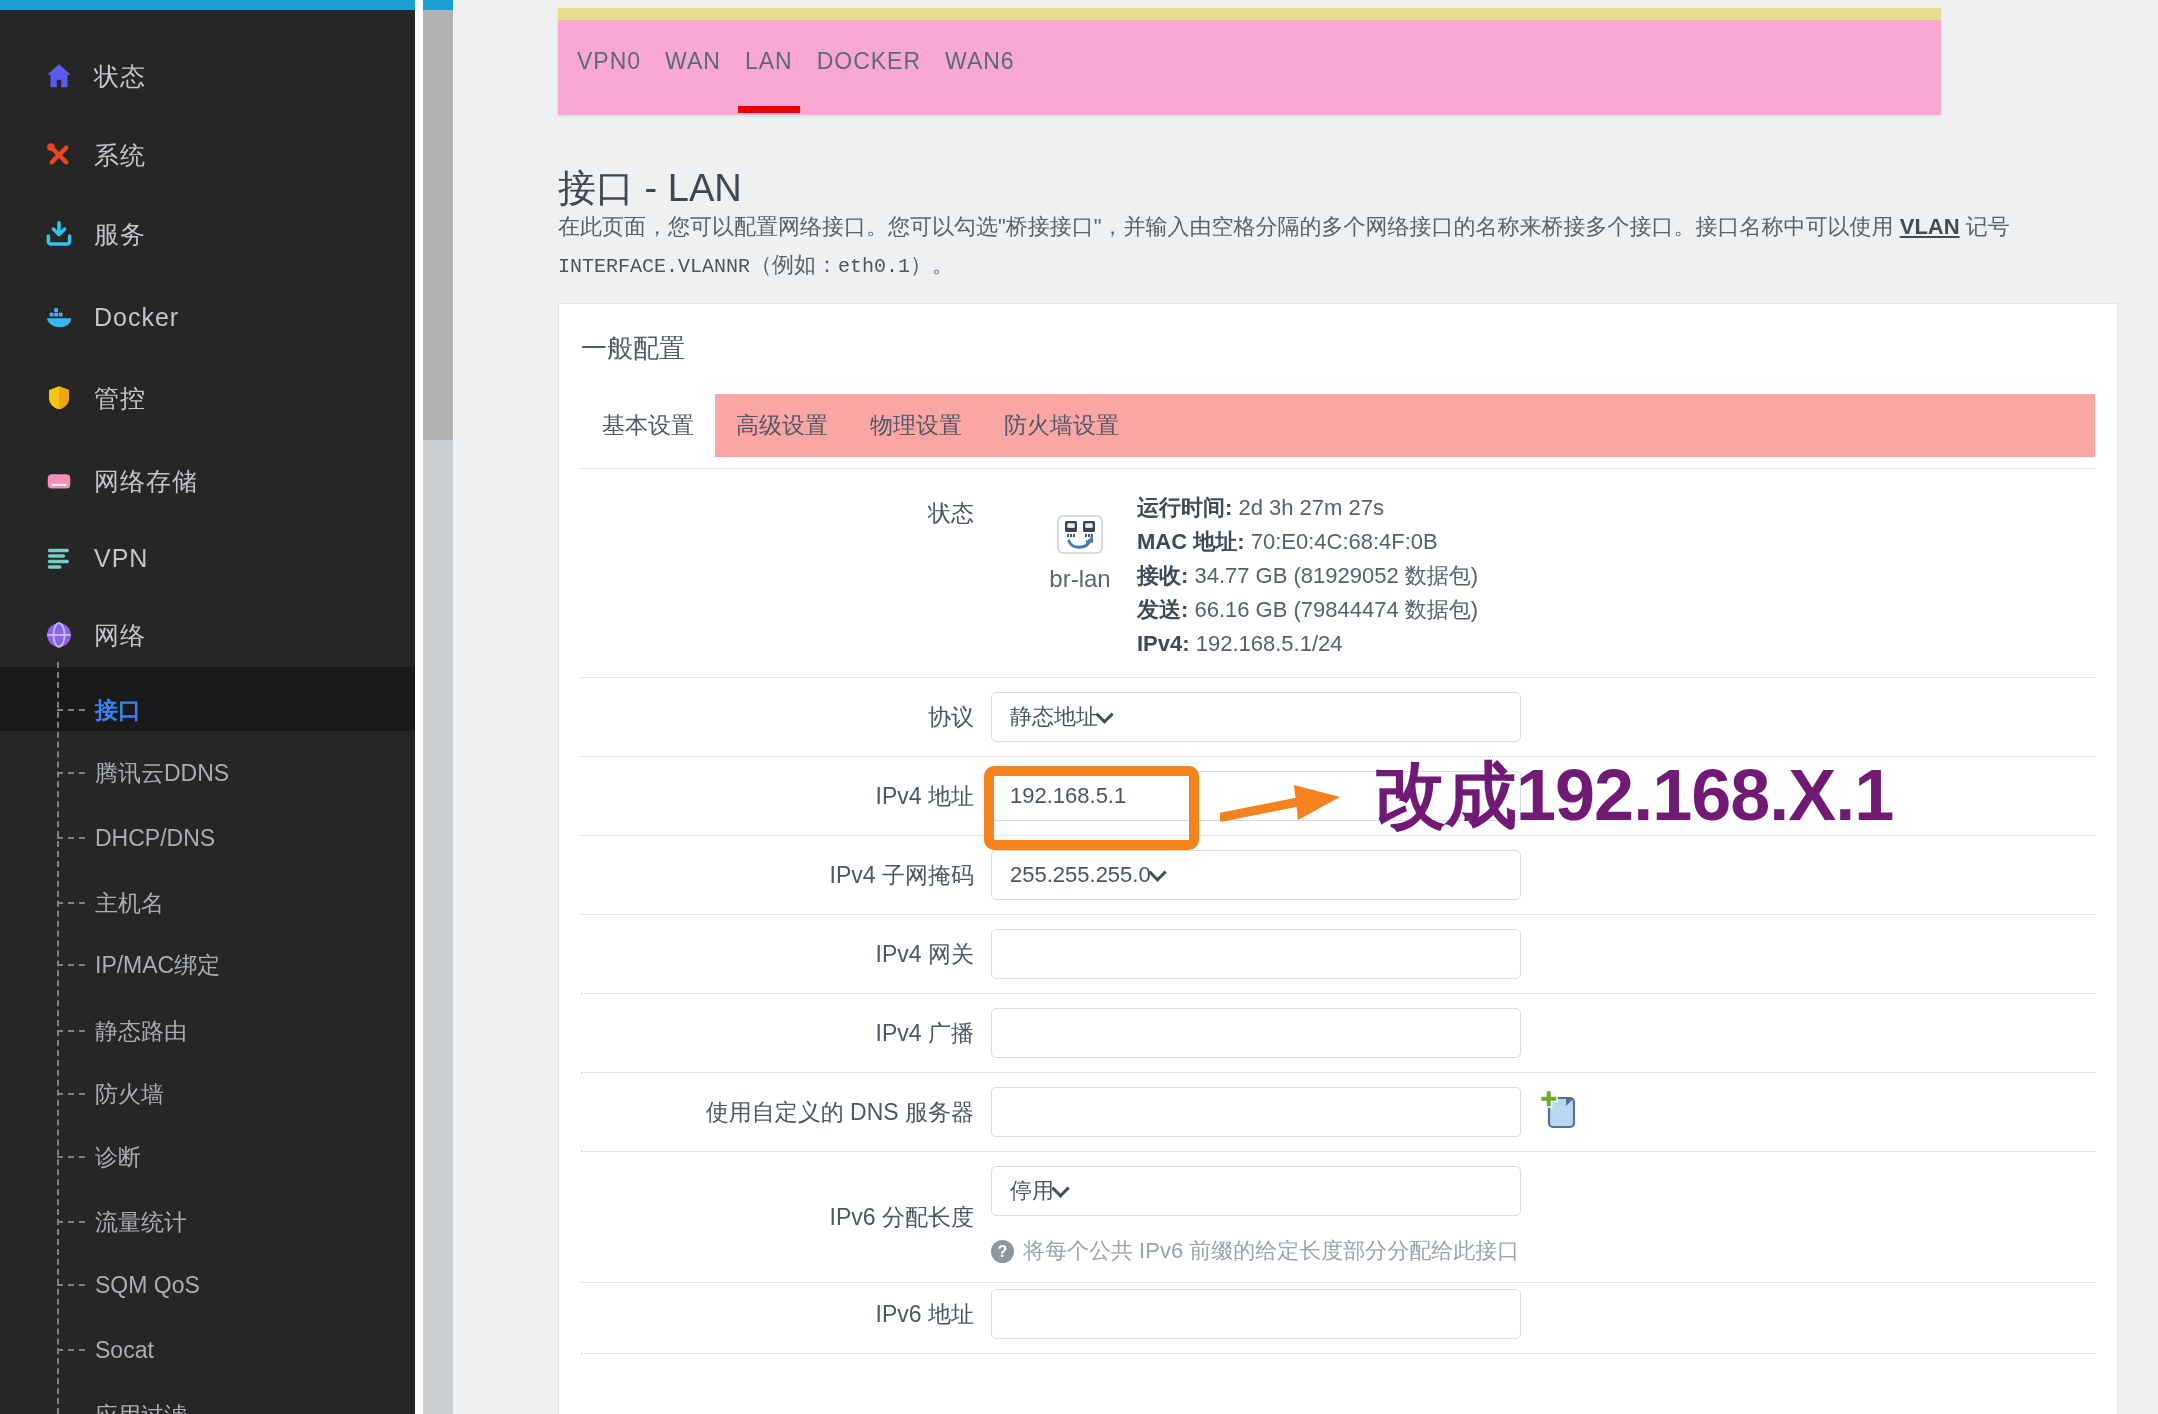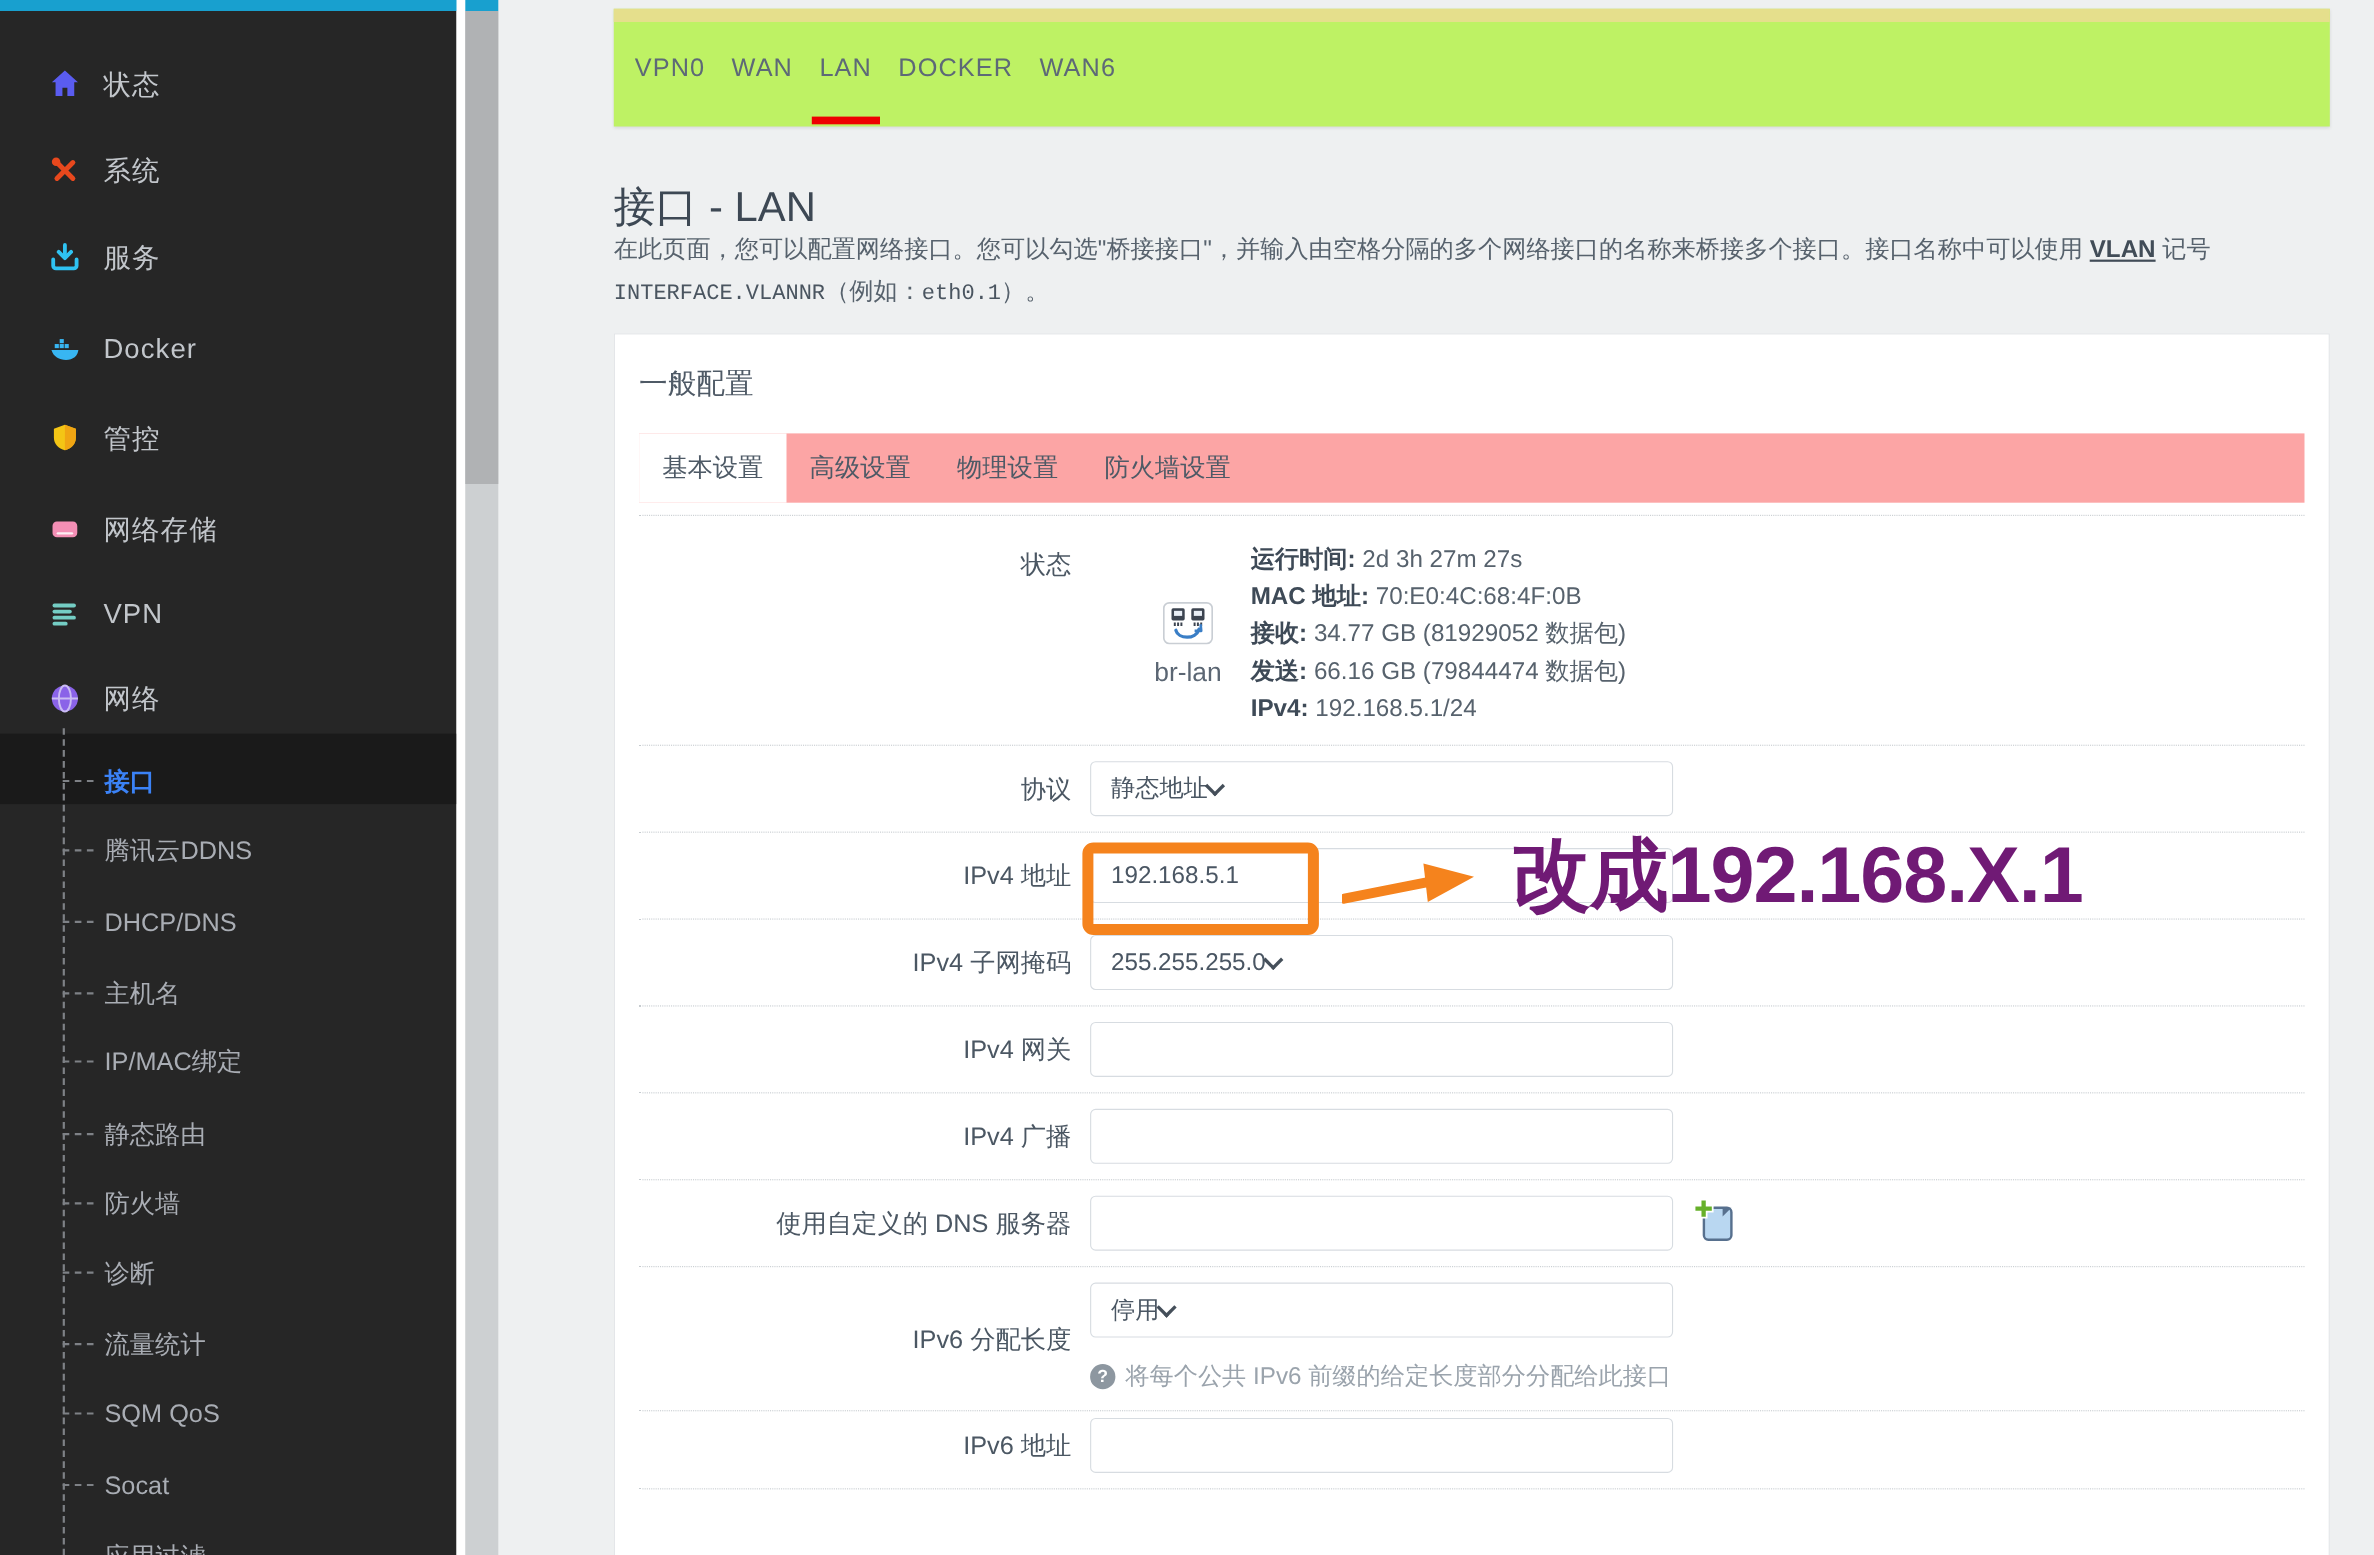--- a/index.html
+++ b/index.html
@@ -18,21 +18,21 @@
   .nav-item{position:absolute;left:44px;height:36px;display:flex;align-items:center;gap:20px;cursor:pointer;}
   .nav-item .nav-label{font-size:25px;color:#c2c6cb;letter-spacing:1px;}
   .nav-icon{width:30px;height:30px;display:inline-flex;}
   .active-band{position:absolute;left:0;width:415px;height:64px;background:#1a1a1a;}
   .tree-line{position:absolute;left:57px;top:652px;width:0;height:762px;border-left:2px dashed #7e8186;}
   .sub-item{position:absolute;left:95px;height:30px;display:flex;align-items:center;font-size:23px;color:#a9adb4;cursor:pointer;}
   .sub-item .dash{position:absolute;left:-38px;top:14px;width:28px;border-top:2px dashed #7e8186;}
   .sub-item.active{color:#3b82f6;font-weight:bold;}
 
   
-  .tabcard{position:absolute;left:558px;top:8px;width:1560px;height:107px;background:#bef264;box-shadow:0 1px 3px rgba(0,0,0,.10);}
+  .tabcard{position:absolute;left:558px;top:8px;width:1383px;height:107px;background:#f9a8d4;box-shadow:0 1px 3px rgba(0,0,0,.10);}
   .yellow-strip{position:absolute;left:0;top:0;width:100%;height:12px;background:#e5df8c;}
   .iface-tabs{position:absolute;left:19px;top:40px;display:flex;gap:24px;}
   .itab{position:relative;font-size:23px;color:#5d6977;letter-spacing:1px;font-weight:500;cursor:pointer;}
   .red-underline{position:absolute;left:-7px;right:-7px;top:58px;height:7px;background:#ee0000;}
 
   .page-title{position:absolute;left:558px;top:138px;font-size:38px;font-weight:500;color:#3d4854;}
   .desc{position:absolute;left:558px;top:186px;width:1545px;font-size:22px;line-height:38px;color:#57626d;}
   .desc .u{text-decoration:underline;font-weight:bold;color:#414c57;}
   .desc code{font-family:"Liberation Mono","DejaVu Sans Mono",monospace;font-size:20px;color:#4a5560;}
 
@@ -45,21 +45,21 @@
   .form{margin-top:11px;border-top:1px dotted #c6cbcf;}
   .row{display:flex;align-items:center;padding:14px 0;border-bottom:1px dotted #c6cbcf;}
   .lbl{width:393px;text-align:right;font-size:23px;color:#4b5763;flex:none;}
   .ctl{margin-left:17px;}
   .select,.inp{width:530px;height:50px;background:#fff;border:1px solid #d7dce1;border-radius:5px;font-size:22px;color:#4a5663;padding:0 18px;display:flex;align-items:center;}
   .inp{display:block;line-height:62px;padding:0 18px;outline:none;}
   .chev{width:13px;height:13px;border-right:3px solid #454f5a;border-bottom:3px solid #454f5a;transform:rotate(45deg) translate(-2px,-2px);flex:none;}
   .status-row{align-items:flex-start;padding:16px 0;}
   .status-row .lbl{padding-top:13px;}
   .status-ctl{margin-left:17px;display:flex;}
-  .dev{margin-top:62px;margin-left:46px;width:86px;text-align:center;flex:none;}
+  .dev{margin-top:30px;margin-left:46px;width:86px;text-align:center;flex:none;}
   .devname{display:block;margin-top:4px;font-size:24px;color:#5b6673;}
   .stats{margin-left:14px;padding-top:6px;}
   .stat-line{font-size:22px;line-height:34px;color:#57626d;}
   .stat-line b{color:#3e4a57;}
   .ctl-col{margin-left:17px;display:flex;flex-direction:column;}
   .help{margin-top:20px;margin-bottom:2px;display:flex;align-items:center;gap:9px;font-size:22px;color:#9aa3ac;}
   .qicon{width:23px;height:23px;border-radius:50%;background:#8d97a0;color:#fff;font-size:16px;font-weight:bold;text-align:center;line-height:23px;flex:none;}
   .add-btn{margin-left:18px;margin-top:2px;align-self:flex-start;cursor:pointer;display:inline-flex;}
 
   

